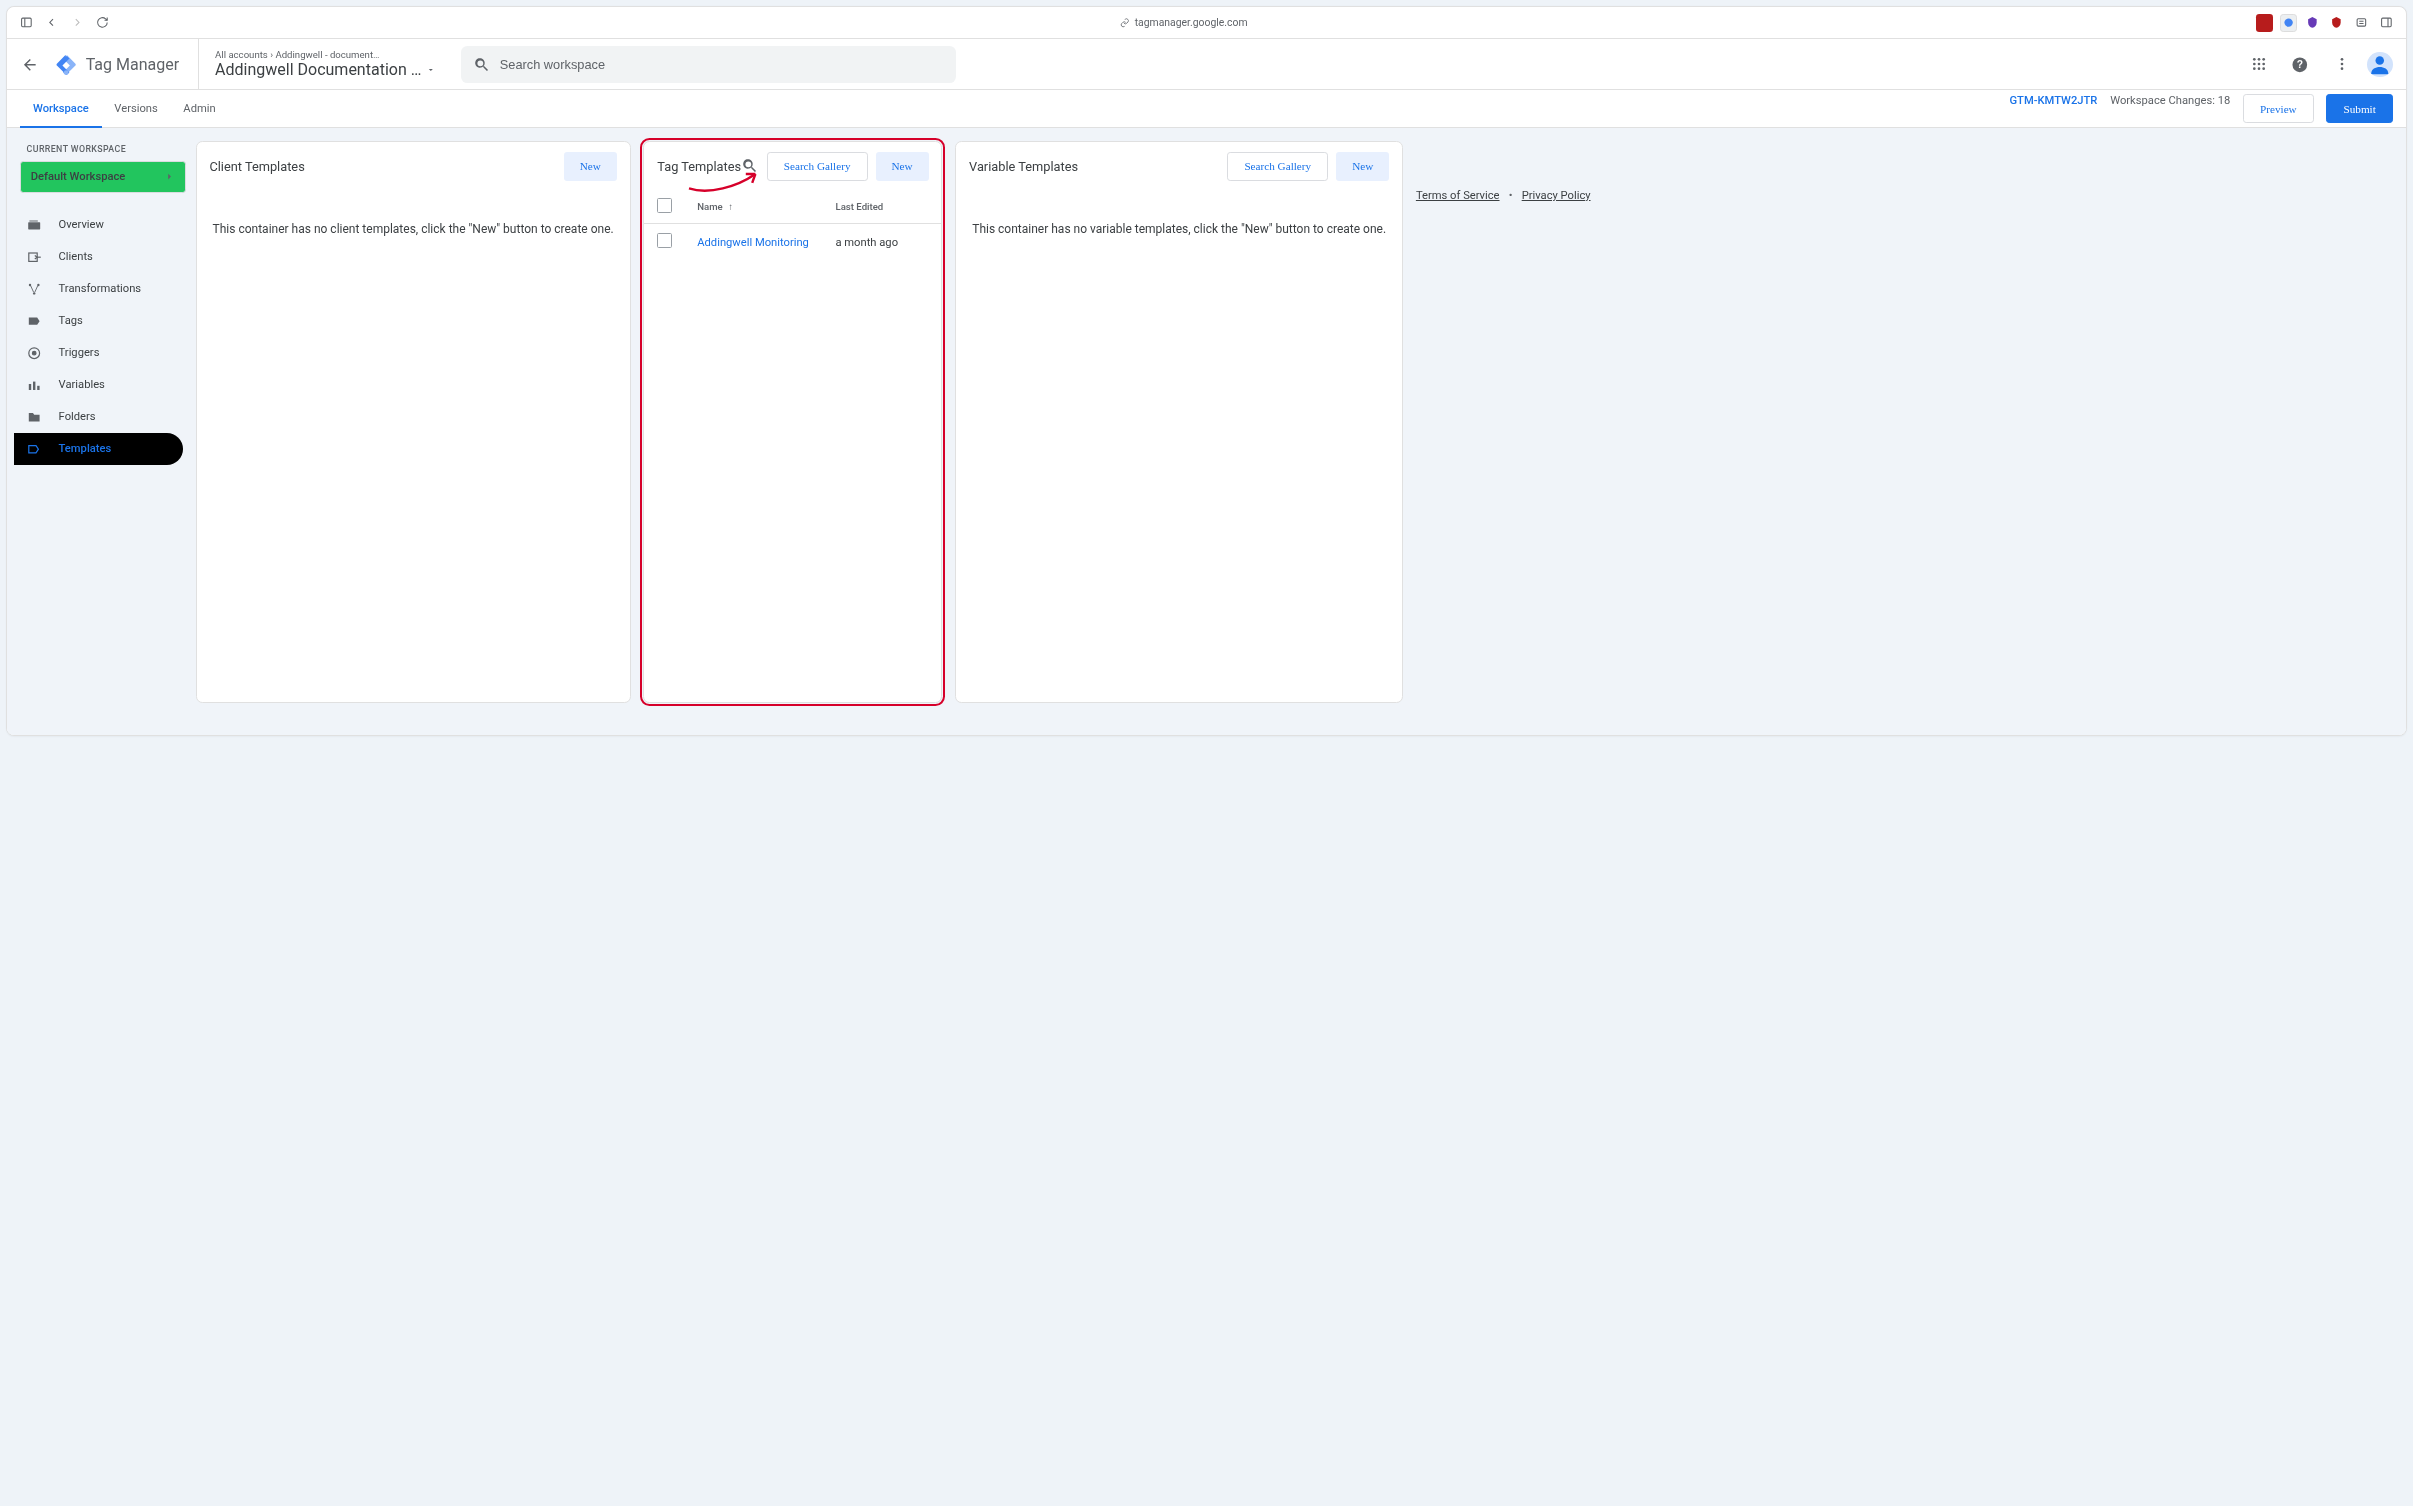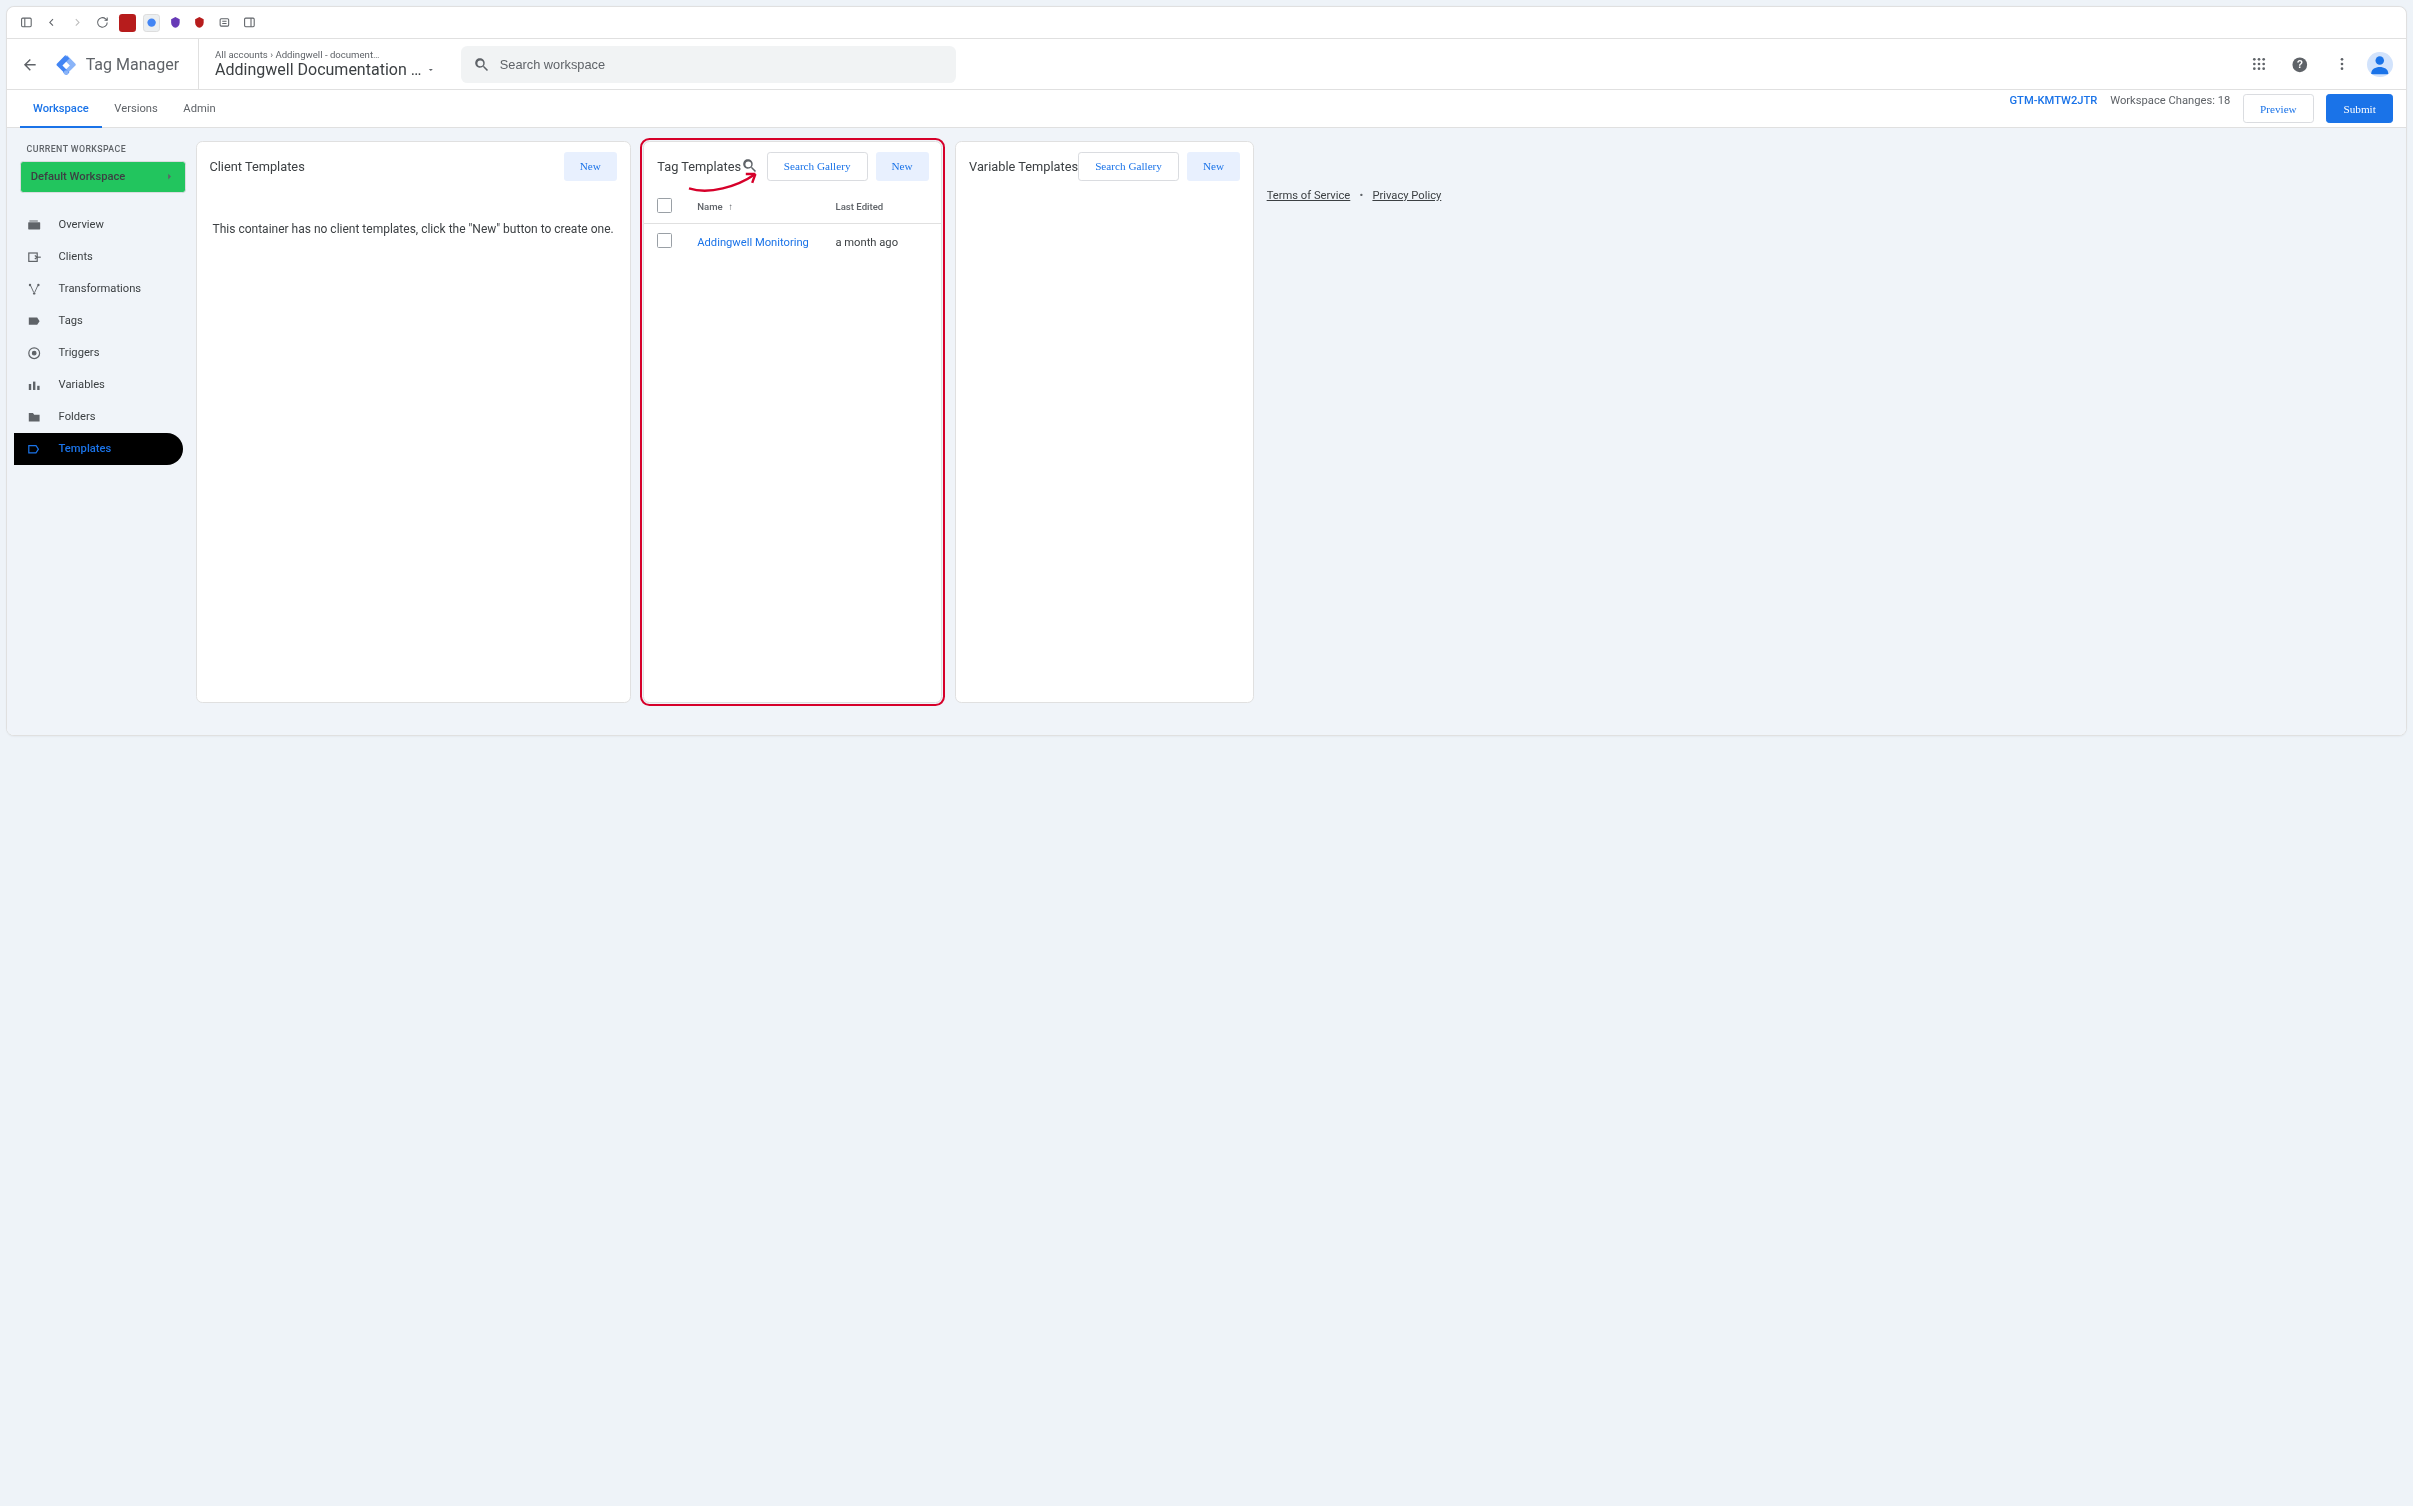--- a/index.html
+++ b/index.html
@@ -322,20 +322,27 @@
     <div class="nav-icon dim">
       <svg width="12.8" height="12.8" viewBox="0 0 24 24" fill="none" stroke="currentColor" stroke-width="2">
           <polyline points="9 6 15 12 9 18"></polyline>
         </svg>
     </div>
     <div class="nav-icon">
       <svg width="12.8" height="12.8" viewBox="0 0 24 24" fill="none" stroke="currentColor" stroke-width="2">
           <path d="M21 12a9 9 0 1 1-3-6.7L21 8"></path>
           <polyline points="21 3 21 8 16 8"></polyline>
         </svg>
+    </div>
+    <div class="url-bar">
+      <svg width="9.6" height="9.6" viewBox="0 0 24 24" fill="none" stroke="currentColor" stroke-width="2">
+          <path d="M10 13a5 5 0 0 0 7 0l3-3a5 5 0 0 0-7-7l-1 1"></path>
+          <path d="M14 11a5 5 0 0 0-7 0l-3 3a5 5 0 0 0 7 7l1-1"></path>
+        </svg>
+      <span>tagmanager.google.com</span>
     </div>
     <div class="ext-icon" style="background:#b71c1c"></div>
     <div class="ext-icon" style="background:#eceff1;border:0.8px solid #ddd">
       <svg width="11.2" height="11.2" viewBox="0 0 24 24">
           <circle cx="12" cy="12" r="9" fill="#4285f4"></circle>
         </svg>
     </div>
     <div class="ext-icon">
       <svg width="12.8" height="12.8" viewBox="0 0 24 24" fill="#673ab7">
           <path d="M12 2l8 4v6c0 5-3.5 9-8 10-4.5-1-8-5-8-10V6l8-4z"></path>
@@ -584,20 +591,21 @@
       </div>
 
       <div class="card">
         <div class="card-header">
           <div class="card-title">Variable Templates</div>
           <div class="card-actions">
             <div class="btn btn-outline">Search Gallery</div>
             <div class="btn btn-tonal">New</div>
           </div>
         </div>
+        <div class="card-empty">This container has no variable templates, click the "New" button to create one.</div>
       </div>
 
       <div class="footer">
         <a>Terms of Service</a>
         <span class="dot">•</span>
         <a>Privacy Policy</a>
       </div>
 
     </div>
   </div>

